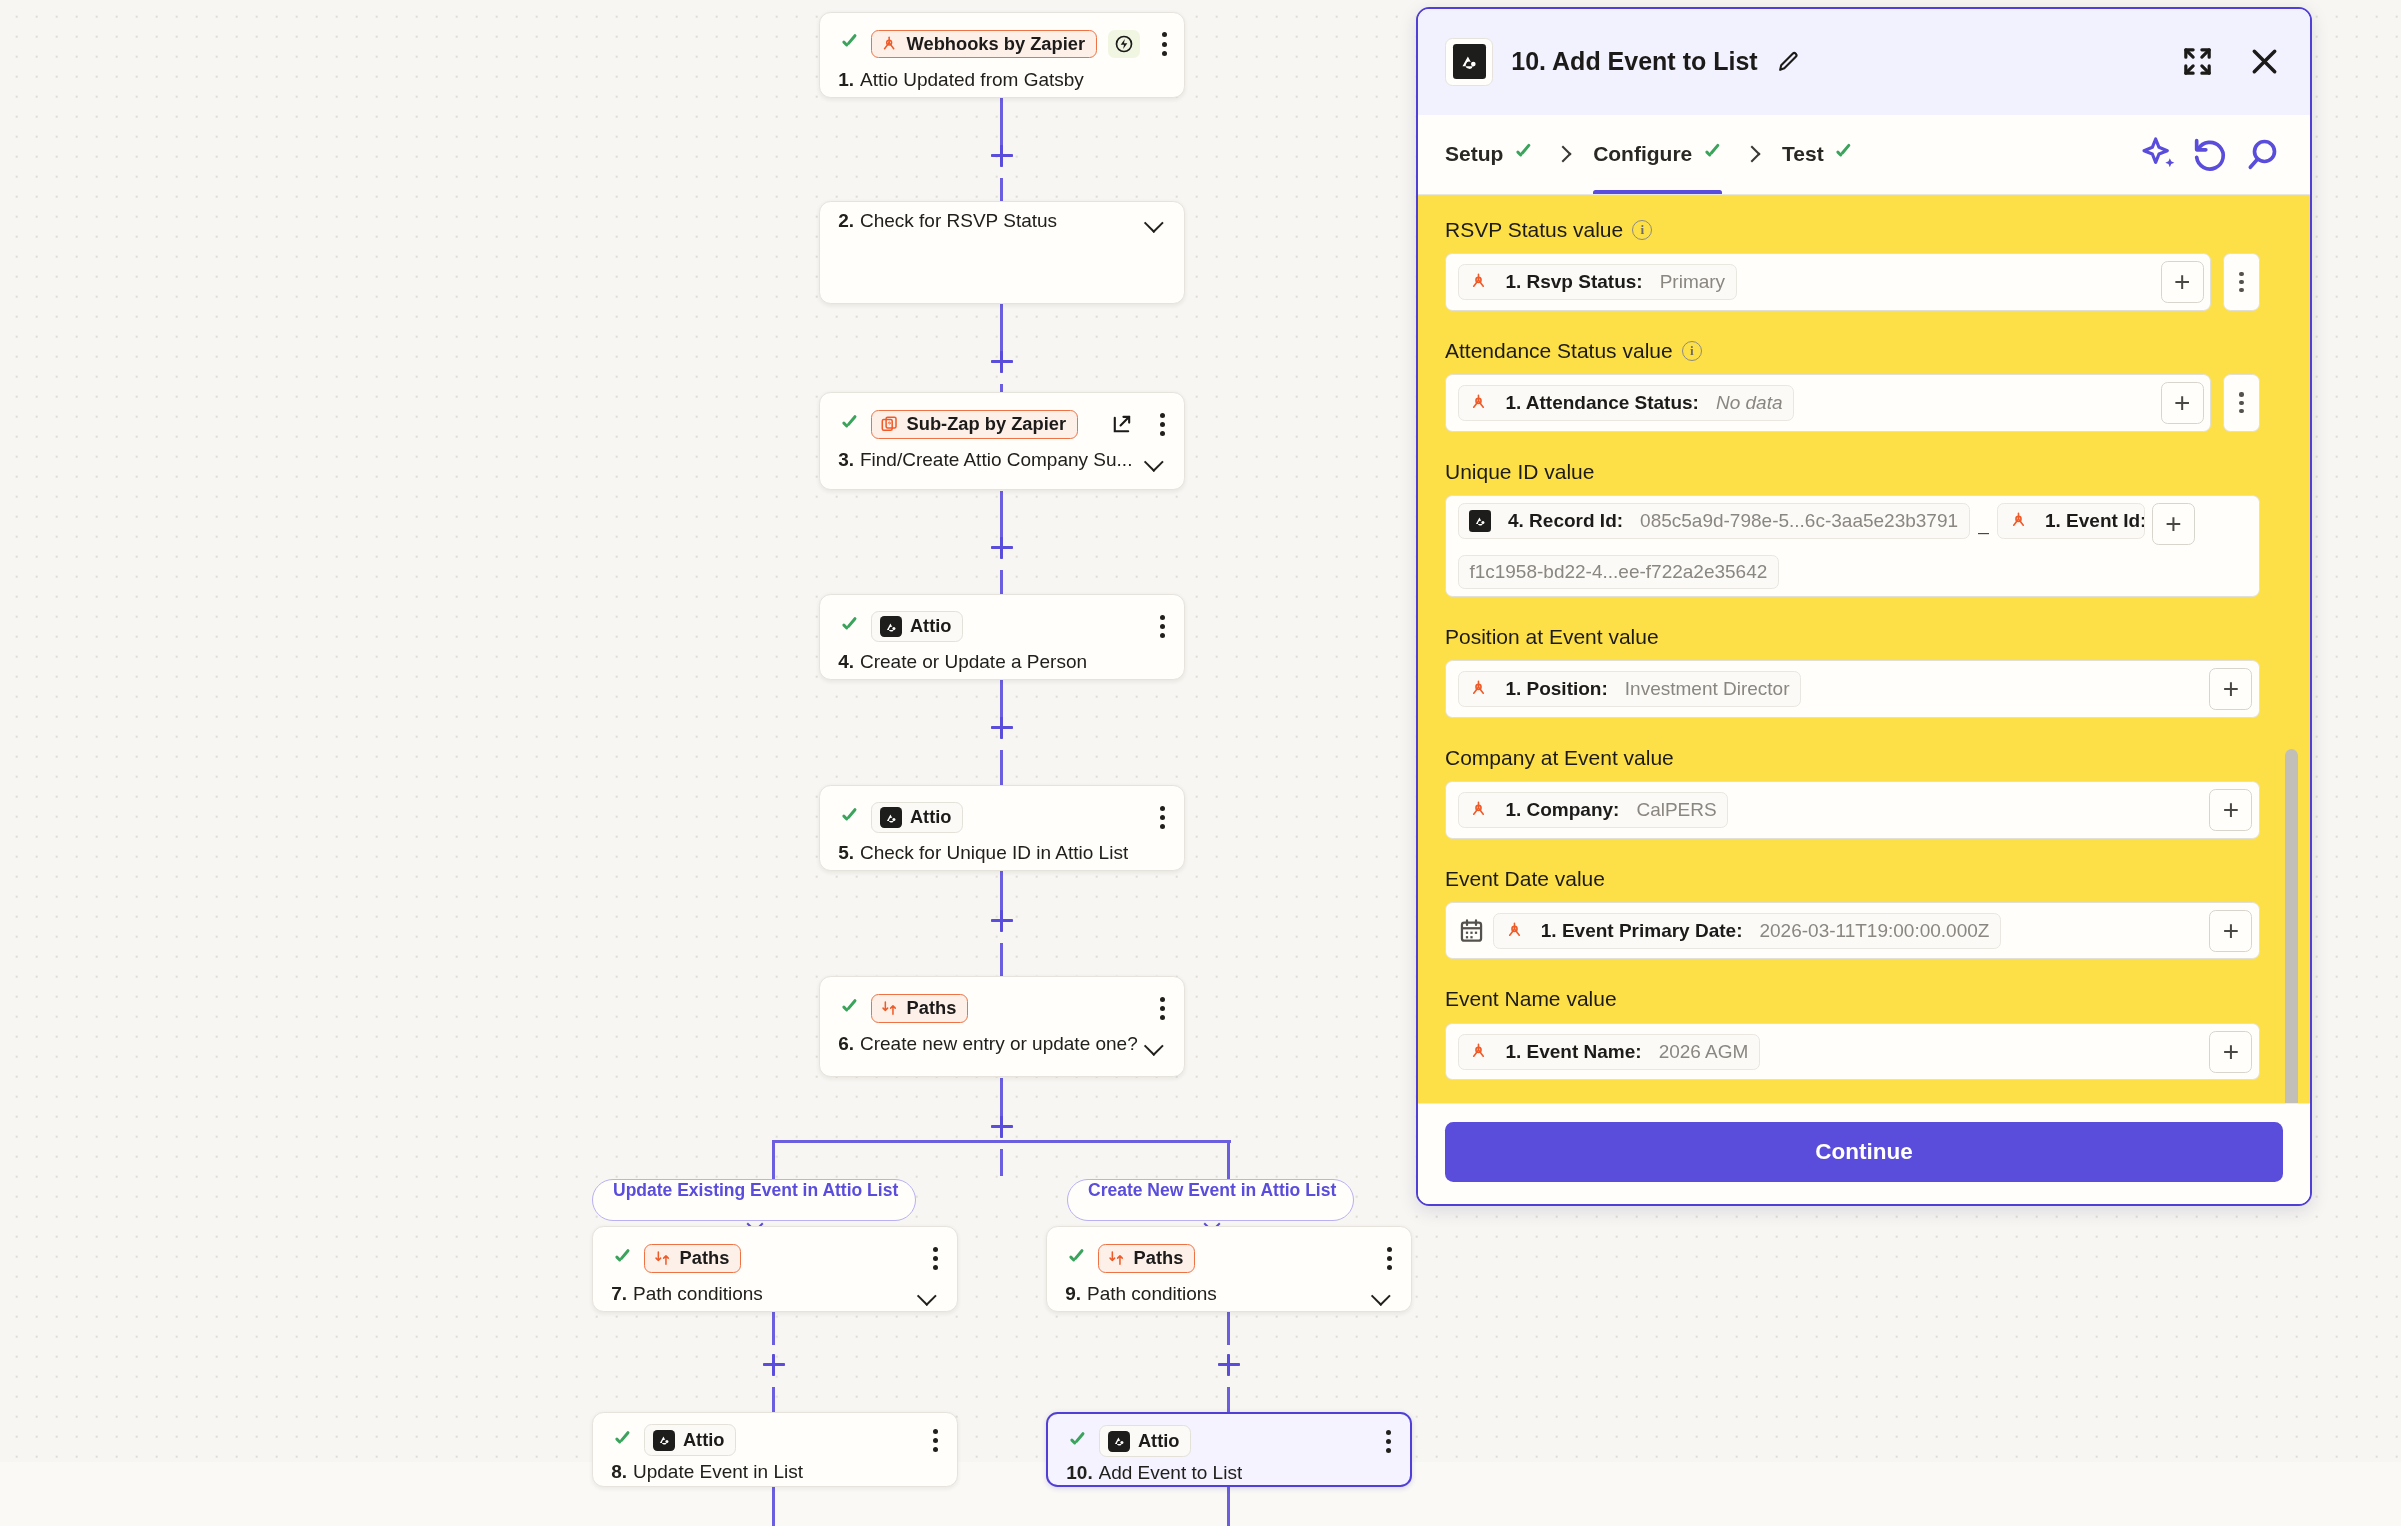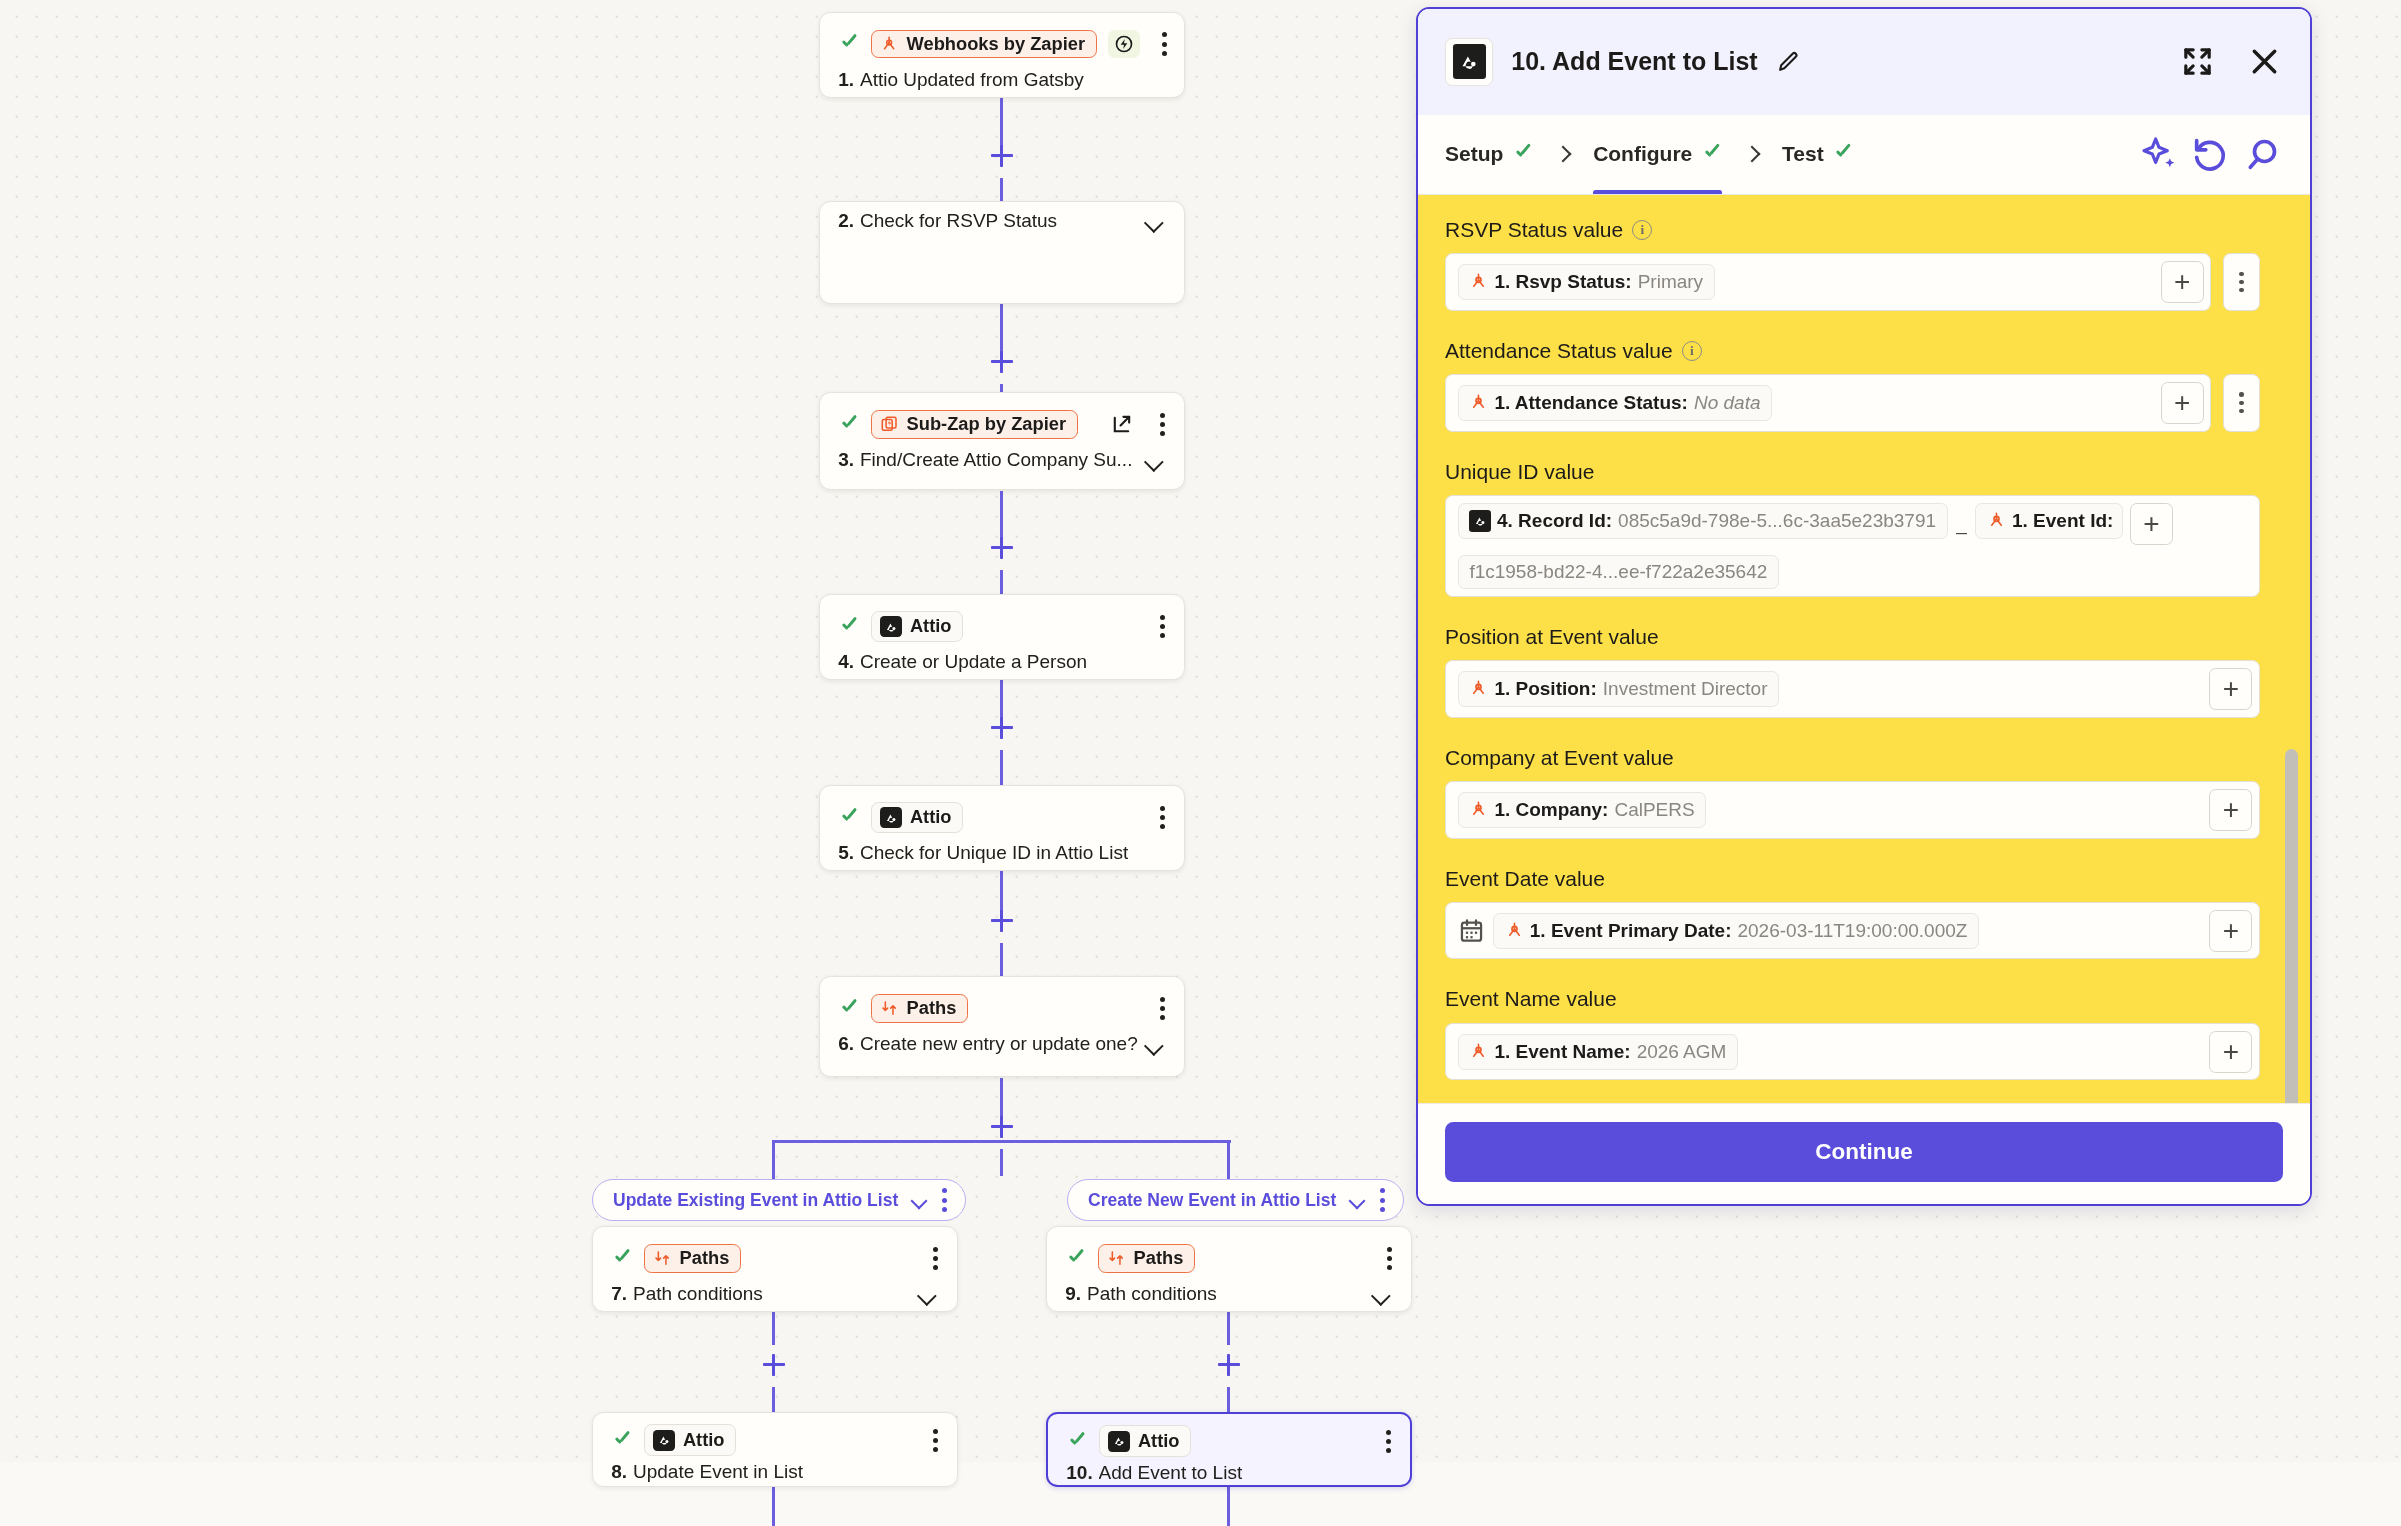--- a/index.html
+++ b/index.html
@@ -114,20 +114,21 @@
   .path-pill {
     position: absolute;
     display: flex; align-items: center; gap: 13.3px;
     background: #fffefb;
     border: 1.7px solid #b9b1f2;
     border-radius: 21.6px;
     padding: 0 16.6px 0 20px;
     height: 42px;
     font-size: 17.5px; font-weight: 700; color: #5a4ddb;
     white-space: nowrap;
+    flex-direction: column;
   }
   .path-pill .chev-s { width: 16.6px; height: 16.6px; position: relative; flex: none; }
   .path-pill .chev-s::before {
     content: ""; position: absolute; left: 1.7px; top: 3.3px;
     width: 10px; height: 10px;
     border-right: 2.5px solid #5a4ddb; border-bottom: 2.5px solid #5a4ddb;
     transform: rotate(45deg);
   }
   .path-pill .kebab i { background: #5a4ddb; }
 
@@ -235,21 +236,21 @@
     flex: 1;
     border: 1.2px solid #e2dfd7; border-radius: 7.5px;
     background: #fffefb;
     min-height: 53px;
     display: flex; align-items: center; flex-wrap: wrap;
     padding: 6.7px 6.7px 6.7px 11.6px;
     gap: 6.7px;
     position: relative;
   }
   .token {
-    display: inline-flex; align-items: center; gap: 6px;
+    display: inline-flex; align-items: center; gap: 17px;
     background: #fbfaf7;
     border: 1.2px solid #eae7e0; border-radius: 6.7px;
     padding: 5px 10.8px;
     font-size: 19px;
     white-space: nowrap;
     line-height: 1.25;
     max-width: 100%;
   }
   .token .tk-ico { width: 19px; height: 19px; flex: none; }
   .token .attio-sm {

